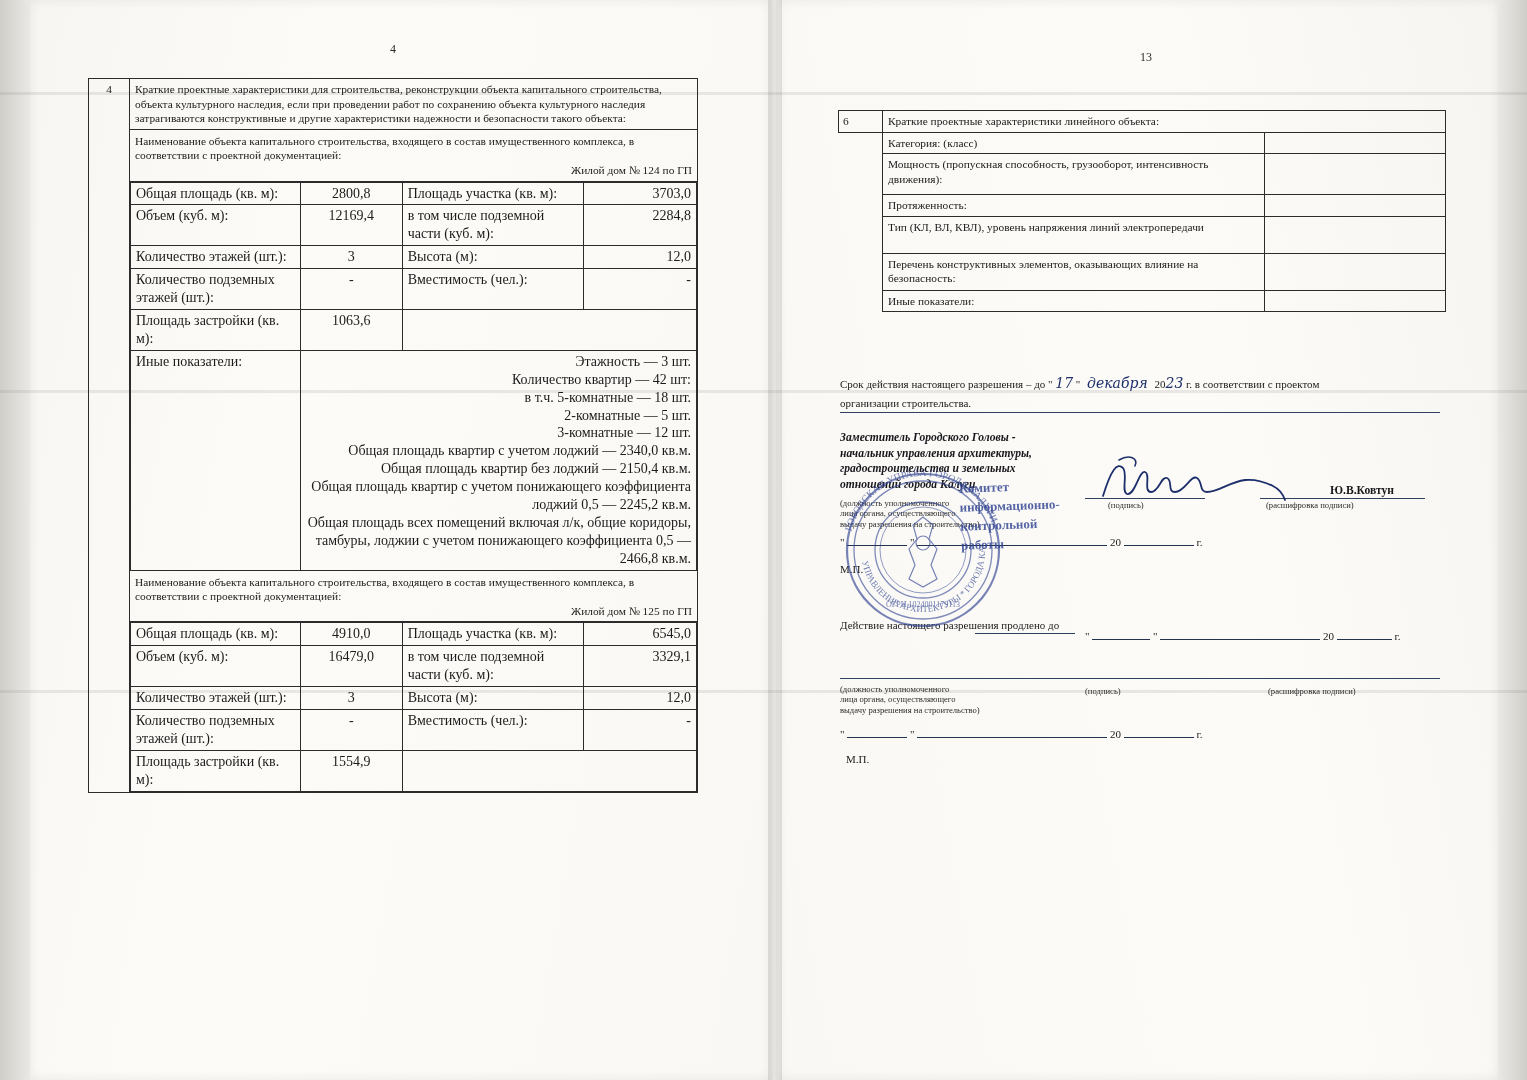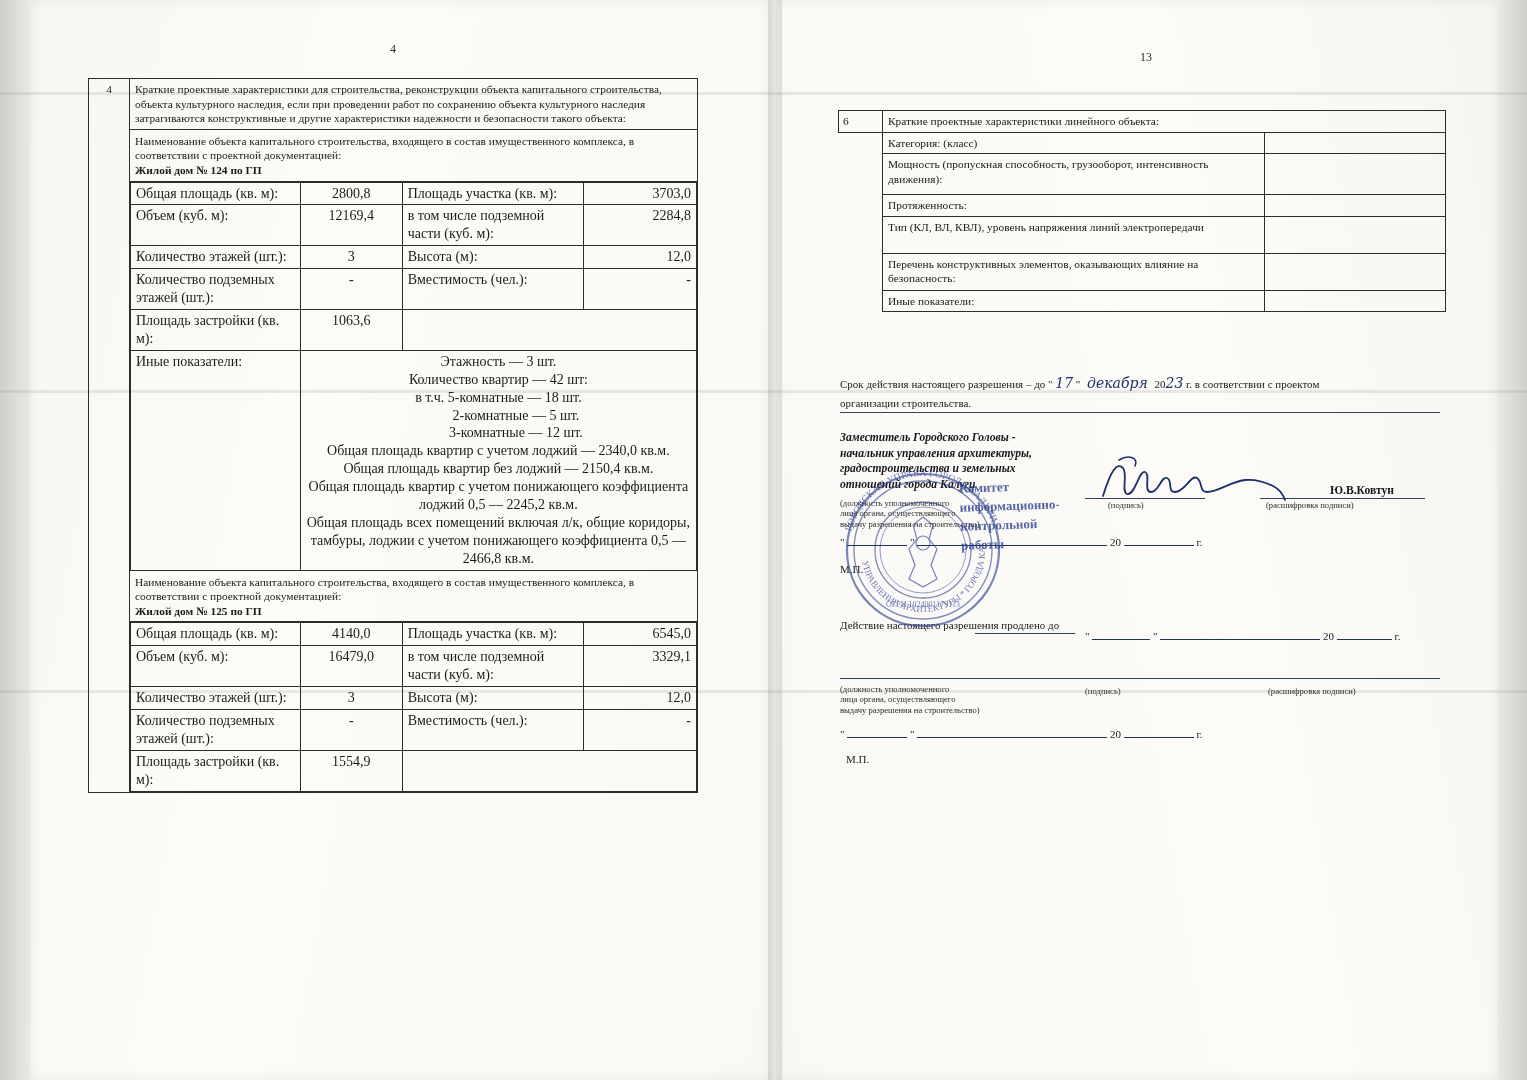--- a/index.html
+++ b/index.html
@@ -63,21 +63,21 @@
     font-size: 11.4px;
     line-height: 1.28;
     color: #1b1b1b;
   }
   .doc-table td {
     border: 1px solid #2c2c2c;
     padding: 3px 5px;
     vertical-align: top;
   }
   .nb { border: none !important; }
-  .b { font-weight: bold; }
+  .b { font-weight: normal; text-align: right; }
 
   
   #left-frame {
     left: 88px;
     top: 78px;
     width: 610px;
   }
   #left-frame .idx {
     width: 30px;
     text-align: center;
@@ -247,21 +247,21 @@
             <td class="col-val2">-</td>
           </tr>
           <tr>
             <td>Площадь застройки (кв. м):</td>
             <td class="col-val">1063,6</td>
             <td style="border-right:none;border-bottom:none;"></td>
             <td style="border-left:none;border-bottom:none;" class="col-val2"></td>
           </tr>
           <tr>
             <td style="height:170px">Иные показатели:</td>
-            <td colspan="3" style="text-align:center">
+            <td colspan="3" style="text-align:right">
               <div>Этажность — 3 шт.</div>
               <div>Количество квартир — 42 шт:</div>
               <div>в т.ч. 5-комнатные — 18 шт.</div>
               <div style="white-space:pre">          2-комнатные — 5 шт.</div>
               <div style="white-space:pre">          3-комнатные — 12 шт.</div>
               <div>Общая площадь квартир с учетом лоджий — 2340,0 кв.м.</div>
               <div>Общая площадь квартир без лоджий   — 2150,4 кв.м.</div>
               <div>Общая площадь квартир с учетом понижающего коэффициента</div>
               <div>лоджий 0,5  — 2245,2 кв.м.</div>
               <div>Общая площадь всех помещений включая л/к, общие коридоры,</div>
@@ -274,21 +274,21 @@
 
         <div style="padding:4px 5px 3px 5px; border-bottom:1px solid #2c2c2c;">
           <div>Наименование объекта капитального строительства, входящего в состав имущественного комплекса, в соответствии с проектной документацией:</div>
           <div class="b">Жилой дом № 125 по ГП</div>
         </div>
 
         <table class="inner-table">
           <tbody>
                 <tr>
             <td class="col-label">Общая площадь (кв. м):</td>
-            <td class="col-val">4140,0</td>
+            <td class="col-val">4910,0</td>
             <td class="col-label2">Площадь участка (кв. м):</td>
             <td class="col-val2">6545,0</td>
           </tr>
           <tr>
             <td>Объем (куб. м):</td>
             <td class="col-val">16479,0</td>
             <td>в том числе подземной части (куб. м):</td>
             <td class="col-val2">3329,1</td>
           </tr>
           <tr>

